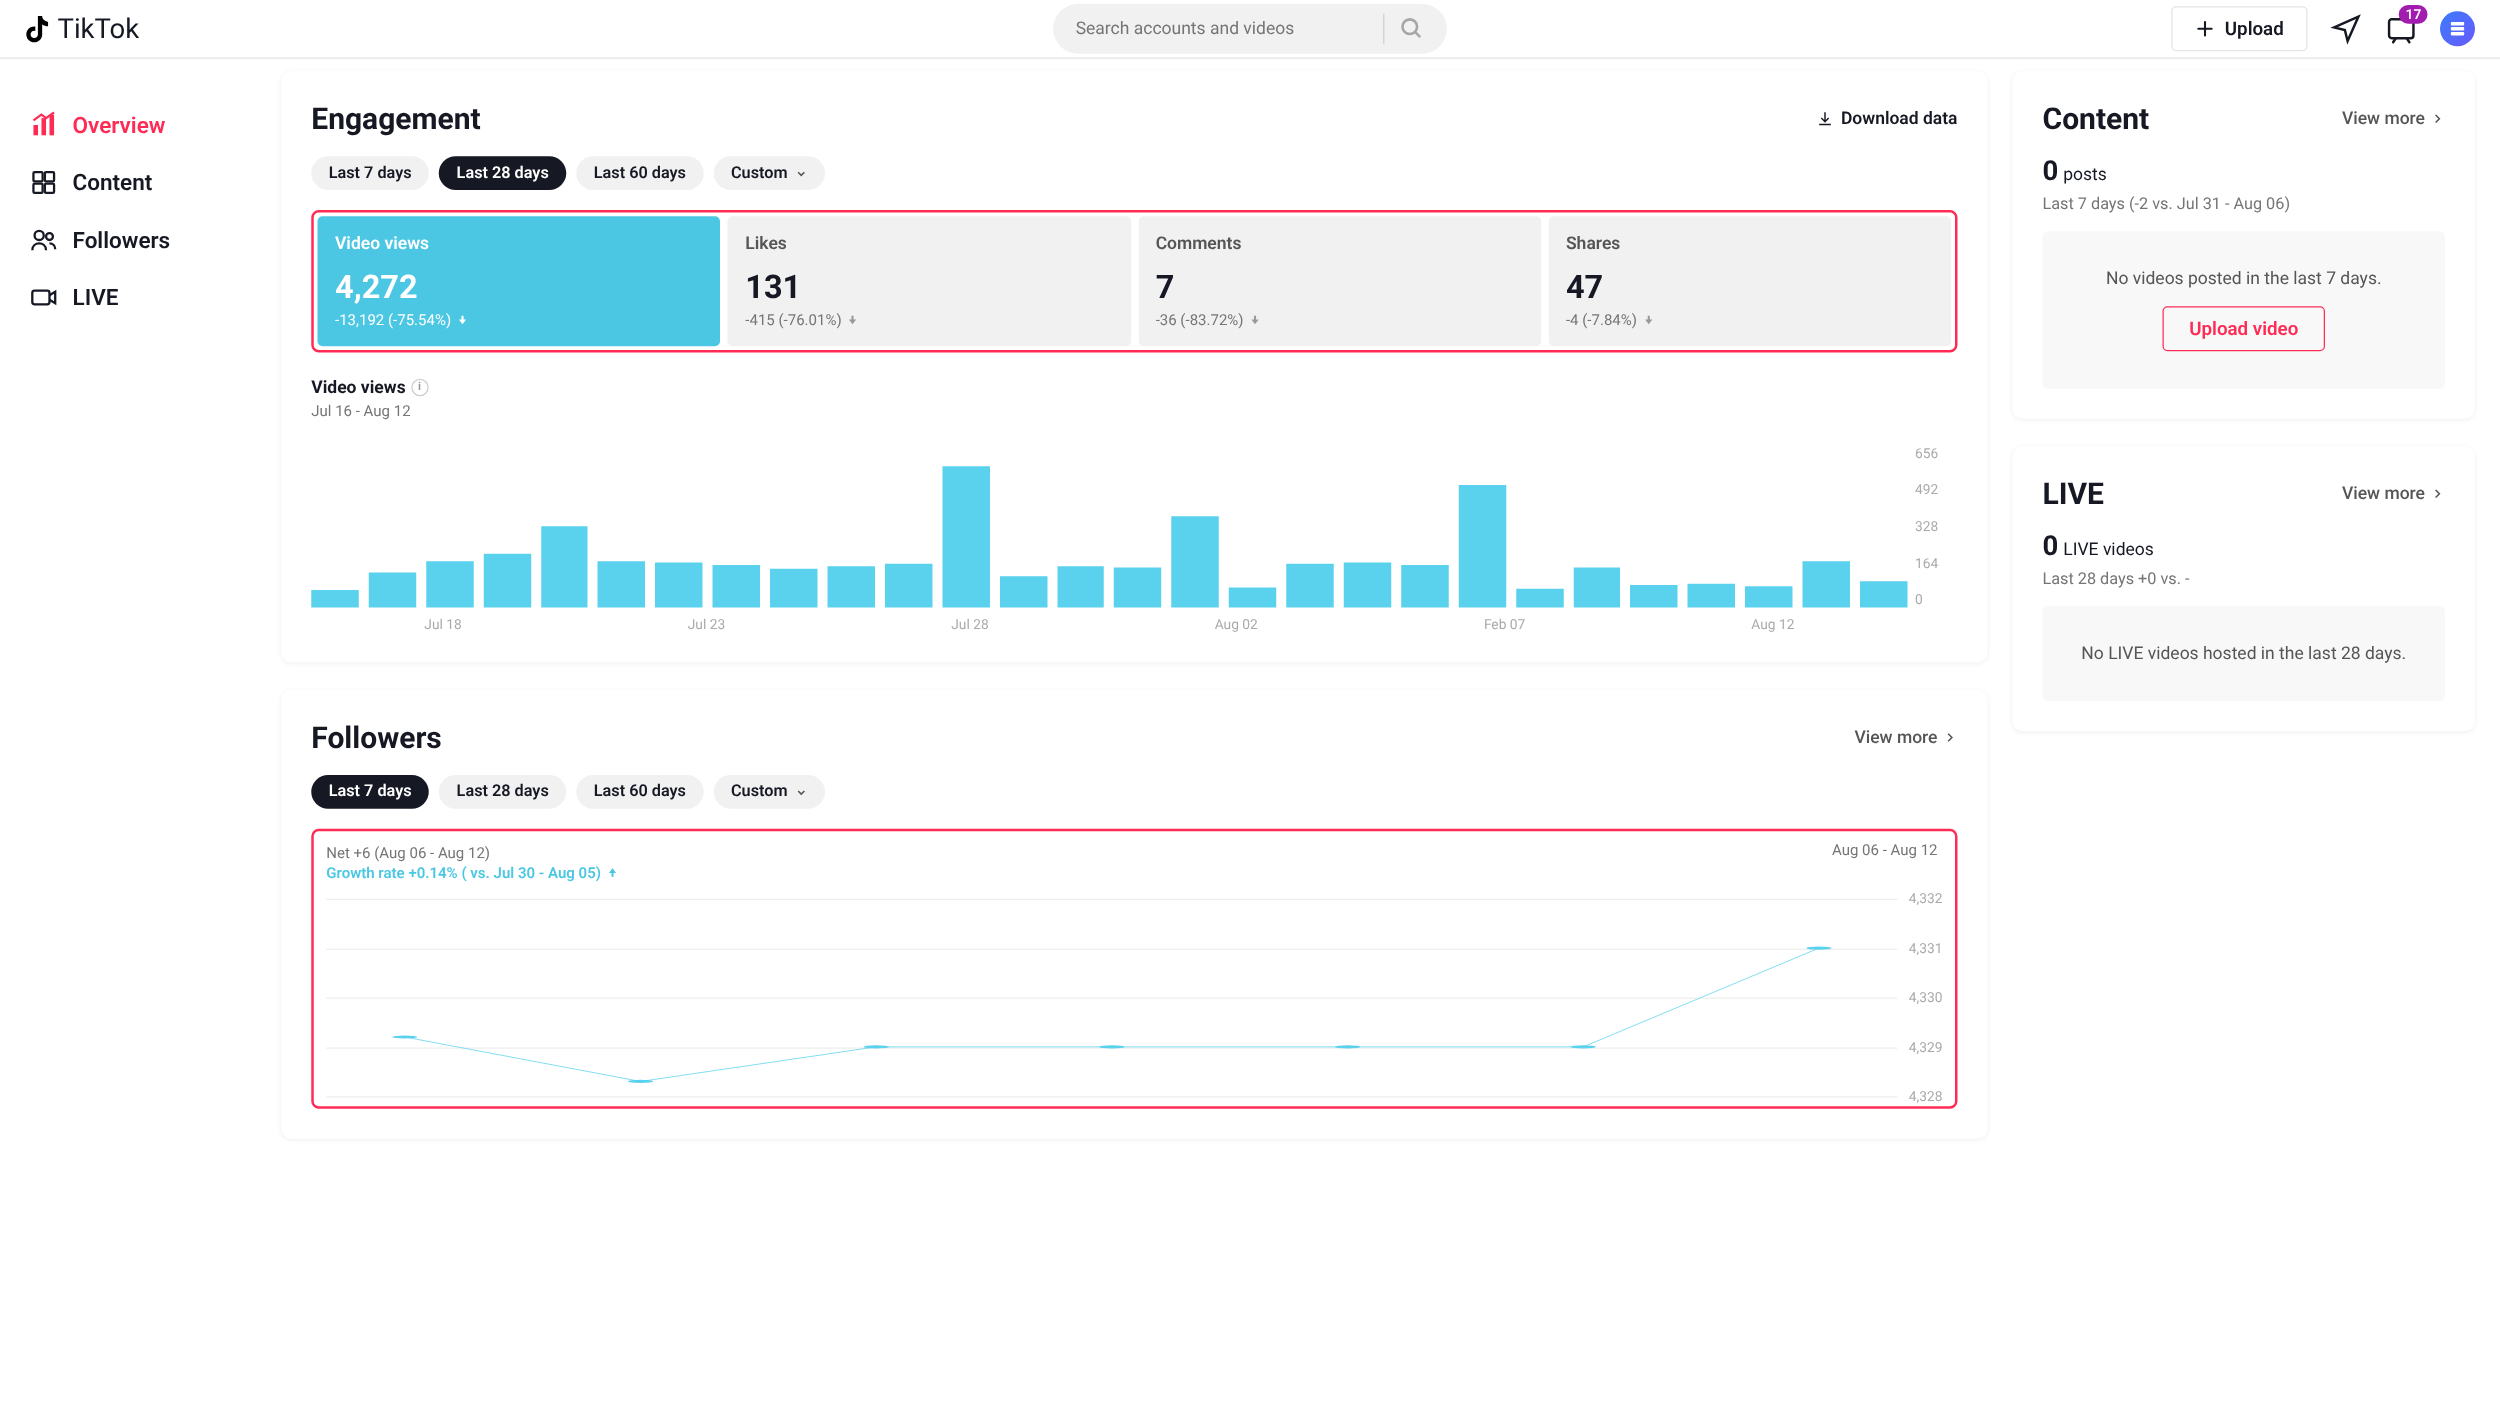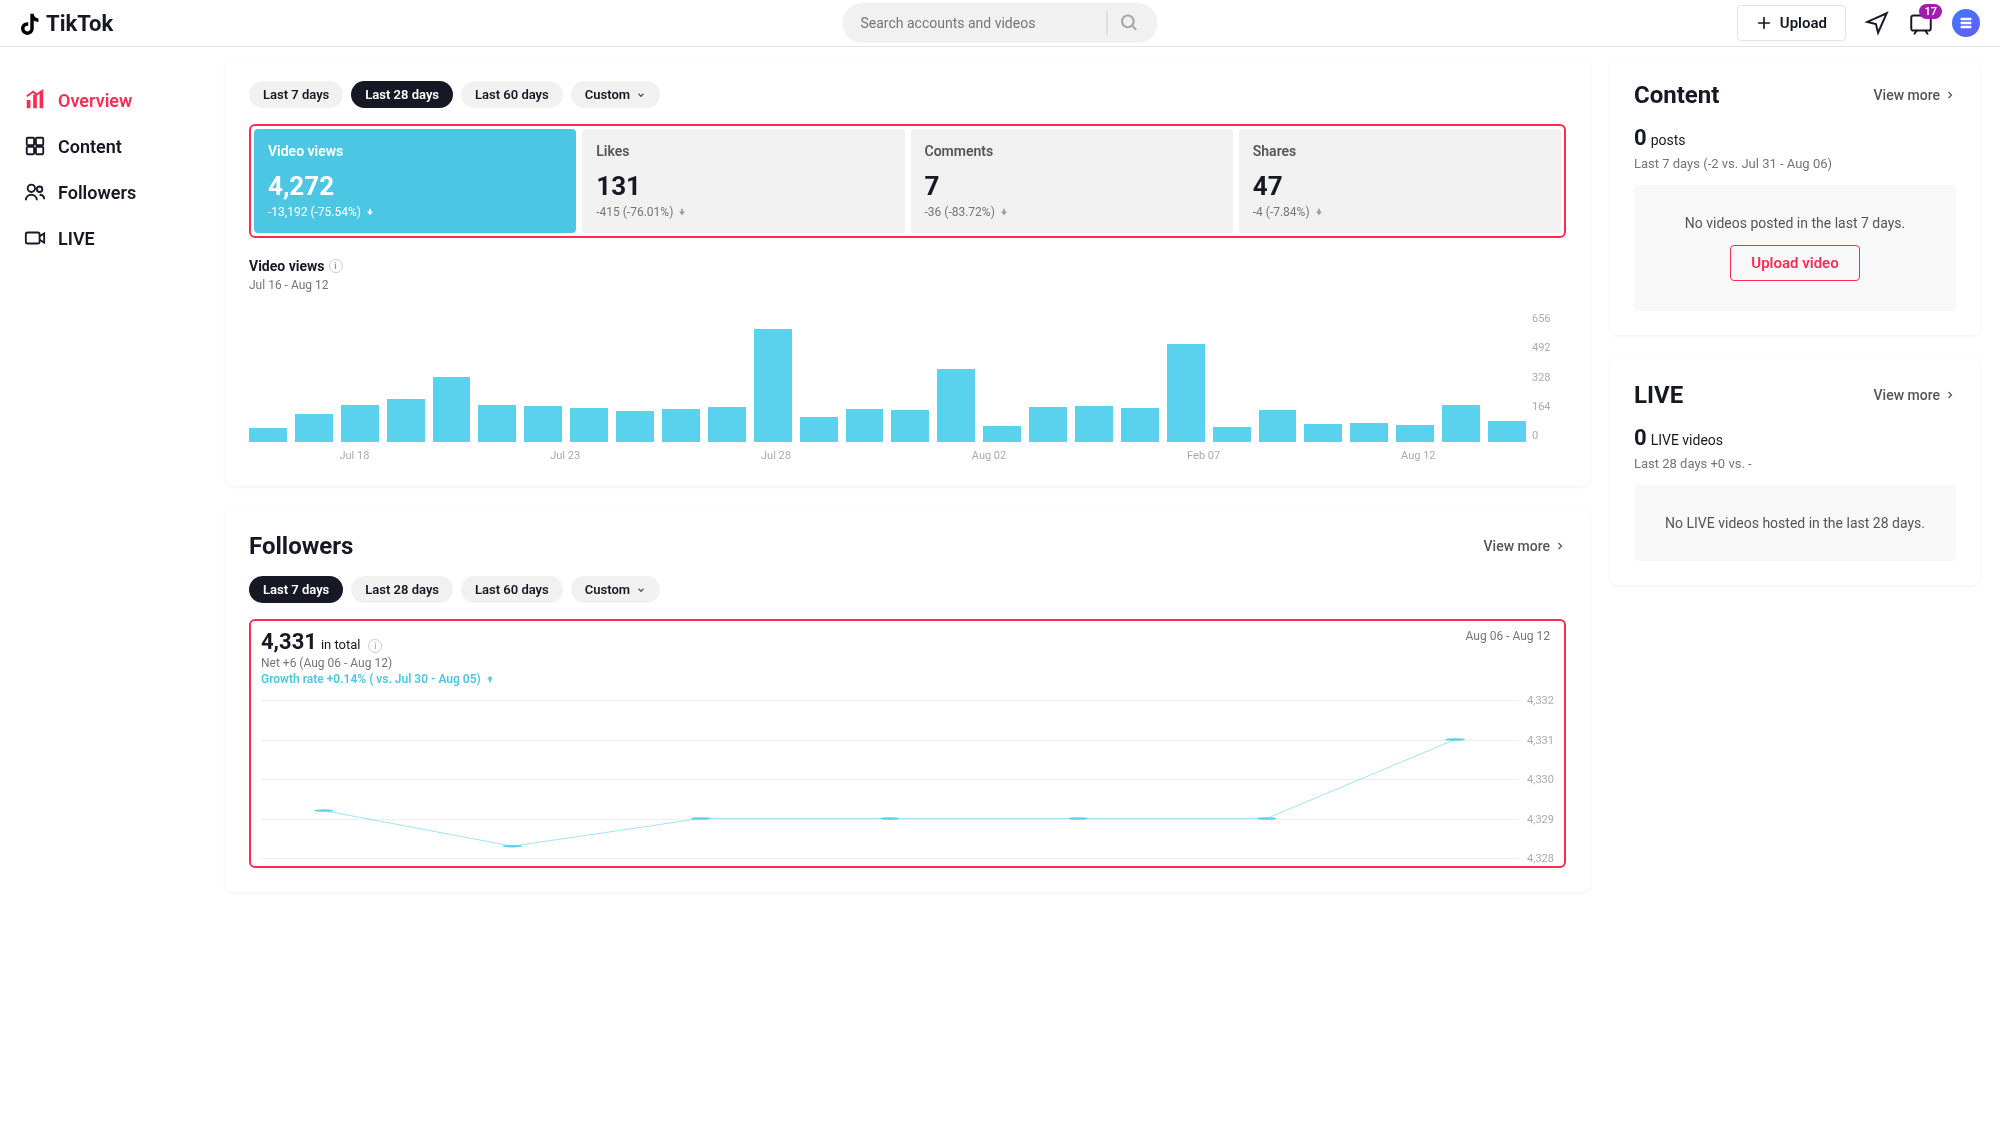--- a/index.html
+++ b/index.html
@@ -1,18 +1,18 @@
 <!DOCTYPE html>
 <html><head>
 <meta charset="utf-8">
 <style>
 * { box-sizing: border-box; margin: 0; padding: 0; font-family: -apple-system, BlinkMacSystemFont, "Segoe UI", Roboto, sans-serif; }
 body { background: #fff; color: #161823; }
 .header { display: flex; align-items: center; height: 47px; padding: 0 20px; border-bottom: 1px solid #e3e3e4; position: relative; }
-.logo { display: flex; align-items: flex-end; font-weight: 700; font-size: 22px; }
+.logo { display: flex; align-items: flex-start; font-weight: 400; font-size: 22px; }
 .logo svg { margin-right: 4px; }
 .search { position: absolute; left: 50%; transform: translateX(-50%); width: 315px; height: 40px; background: #f1f1f2; border-radius: 30px; display: flex; align-items: center; padding: 0 18px; }
 .search input { border: none; background: transparent; outline: none; font-size: 14px; color: #757575; flex: 1; }
 .search-divider { width: 1px; height: 24px; background: #d0d0d2; margin: 0 12px; }
 .header-right { margin-left: auto; display: flex; align-items: center; gap: 18px; }
 .upload-btn { display: flex; align-items: center; gap: 8px; padding: 8px 18px; border: 1px solid #e3e3e4; border-radius: 4px; font-weight: 600; font-size: 15px; cursor: pointer; }
 .header-icon { position: relative; cursor: pointer; display: flex; align-items: center; }
 .badge { position: absolute; top: -6px; right: -8px; background: #a21caf; color: #fff; font-size: 11px; font-weight: 600; padding: 1px 5px; border-radius: 10px; }
 .avatar { width: 28px; height: 28px; border-radius: 50%; background: linear-gradient(135deg, #3a7bfd, #6a5af9); display: flex; align-items: center; justify-content: center; }
 .container { display: flex; }
@@ -155,20 +155,29 @@
           </svg>
         </span>
       <span>LIVE</span>
     </div>
   </div>
 
   <div class="main">
     <div class="left-col">
 
       <div class="card">
+        <div class="card-header">
+          <div class="card-title">Engagement</div>
+          <div class="download-link">
+            <svg width="14" height="14" viewBox="0 0 24 24" fill="none" stroke="#161823" stroke-width="2">
+                <path d="M12 3v12M7 11l5 5 5-5M4 20h16"></path>
+              </svg>
+            <span>Download data</span>
+          </div>
+        </div>
         <div class="pills">
           <div class="pill">Last 7 days</div>
           <div class="pill active">Last 28 days</div>
           <div class="pill">Last 60 days</div>
           <div class="pill custom">
             <span>Custom</span>
             <svg width="10" height="10" viewBox="0 0 24 24" fill="none" stroke="#555" stroke-width="3">
                 <path d="M6 9l6 6 6-6"></path>
               </svg>
           </div>
@@ -272,24 +281,20 @@
           <div class="pill">Last 28 days</div>
           <div class="pill">Last 60 days</div>
           <div class="pill custom">
             <span>Custom</span>
             <svg width="10" height="10" viewBox="0 0 24 24" fill="none" stroke="#555" stroke-width="3">
                 <path d="M6 9l6 6 6-6"></path>
               </svg>
           </div>
         </div>
         <div class="followers-box">
-          <div>
-            <span class="follower-total">4,331</span><span class="follower-total-label">in total</span>
-            <span class="info-circle" style="margin-left:4px">i</span>
-          </div>
           <div class="follower-net">Net +6 (Aug 06 - Aug 12)</div>
           <div class="follower-growth">
             <span>Growth rate +0.14% ( vs. Jul 30 - Aug 05)</span>
             <svg width="10" height="10" viewBox="0 0 24 24" fill="#4cc7e3">
                 <path d="M12 4l7 9h-5v7h-4v-7H5z"></path>
               </svg>
           </div>
           <div class="follower-range">Aug 06 - Aug 12</div>
           <div class="line-chart">
             <div class="line-grid" id="line-grid">

